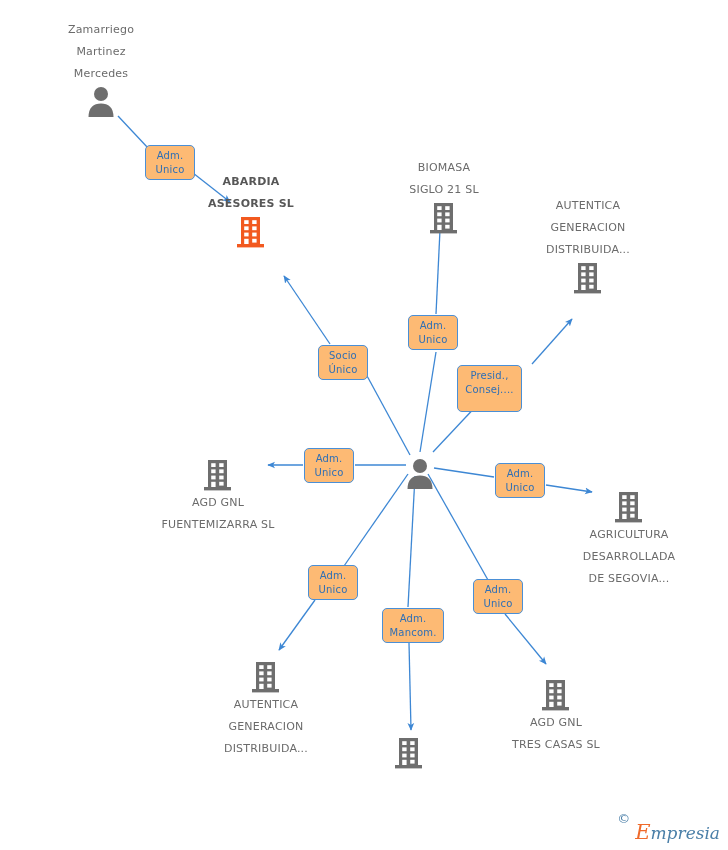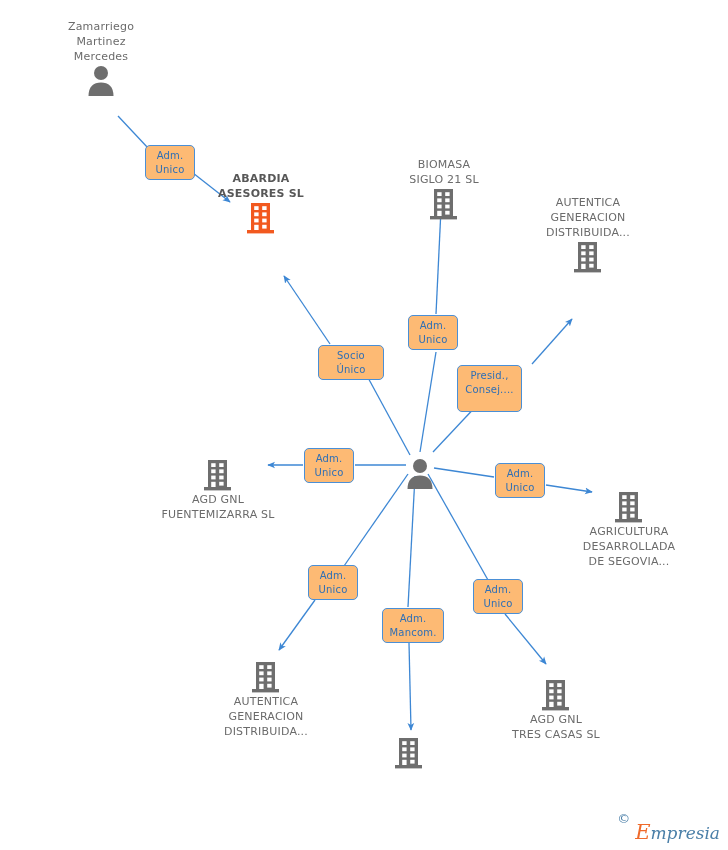--- a/index.html
+++ b/index.html
@@ -25,21 +25,21 @@
     height: 850px;
   }
   .node {
     position: absolute;
     width: 150px;
     margin-left: -75px;
     text-align: center;
   }
   .node-label {
     font-size: 11px;
-    line-height: 15px;
+    line-height: 22px;
     color: #6b6b6b;
     letter-spacing: 0.2px;
     white-space: pre-line;
   }
   .node-label.highlight {
     color: #575757;
     font-weight: bold;
   }
   .node-label.person {
     color: #6b6b6b;
@@ -116,21 +116,21 @@
         <polyline points="415,476 408,607"></polyline>
         <polyline points="409,643 411,730" marker-end="url(#arrowhead)"></polyline>
         <polyline points="428,474 488,580"></polyline>
         <polyline points="505,614 546,664" marker-end="url(#arrowhead)"></polyline>
       </g>
   </svg>
 
   <div id="relations-layer">
       <div class="rel-box" style="left: 145px; top: 145px; width: 50px; height: 35px;">Adm.
 Unico</div>
-      <div class="rel-box" style="left: 318px; top: 345px; width: 66px; height: 35px;">Socio
+      <div class="rel-box" style="left: 318px; top: 345px; width: 50px; height: 35px;">Socio
 Único</div>
       <div class="rel-box" style="left: 408px; top: 315px; width: 50px; height: 35px;">Adm.
 Unico</div>
       <div class="rel-box" style="left: 457px; top: 365px; width: 65px; height: 47px;">Presid.,
 Consej....</div>
       <div class="rel-box" style="left: 304px; top: 448px; width: 50px; height: 35px;">Adm.
 Unico</div>
       <div class="rel-box" style="left: 495px; top: 463px; width: 50px; height: 35px;">Adm.
 Unico</div>
       <div class="rel-box" style="left: 308px; top: 565px; width: 50px; height: 35px;">Adm.
@@ -143,21 +143,21 @@
   <div id="nodes-layer">
       <div class="node" style="left: 101px; top: 18.5px;">
         <div class="node-label person">Zamarriego
 Martinez
 Mercedes</div>
         <div class="icon-wrap"><svg width="28" height="32" viewBox="0 0 28 32">
             <circle cx="14" cy="9" r="7" fill="#6e6e6e"></circle>
             <path d="M1.5 32 C1.5 22.5 6.5 18.5 14 18.5 C21.5 18.5 26.5 22.5 26.5 32 Z" fill="#6e6e6e"></path>
           </svg></div>
       </div>
-      <div class="node" style="left: 261px; top: 171px;">
+      <div class="node" style="left: 251px; top: 171px;">
         <div class="node-label highlight">ABARDIA
 ASESORES SL</div>
         <div class="icon-wrap"><svg width="30" height="34" viewBox="0 0 30 34">
             <rect x="5" y="2" width="19" height="27" fill="#f2591f"></rect>
             <rect x="1" y="29" width="27" height="3.4" fill="#f2591f"></rect>
             <rect x="8.2" y="5.2" width="4.4" height="3.8" fill="#fff"></rect>
             <rect x="16.2" y="5.2" width="4.4" height="3.8" fill="#fff"></rect>
             <rect x="8.2" y="11.4" width="4.4" height="3.8" fill="#fff"></rect>
             <rect x="16.2" y="11.4" width="4.4" height="3.8" fill="#fff"></rect>
             <rect x="8.2" y="17.6" width="4.4" height="3.8" fill="#fff"></rect>

